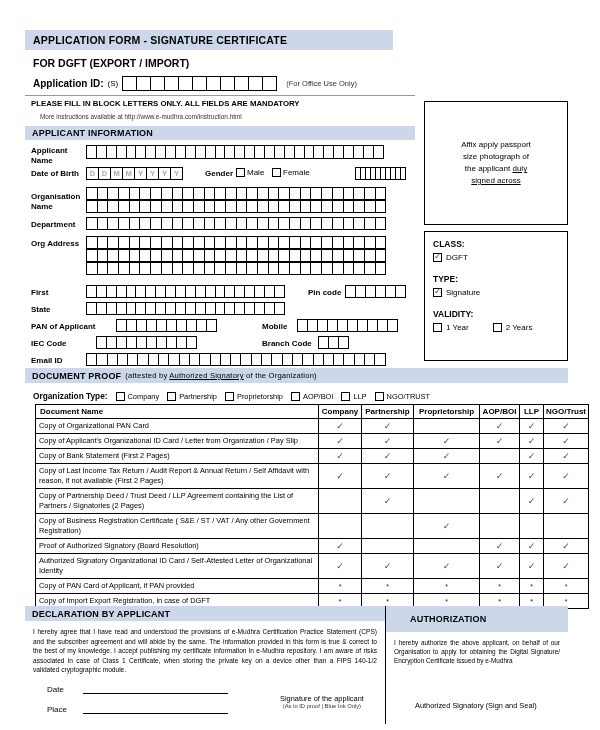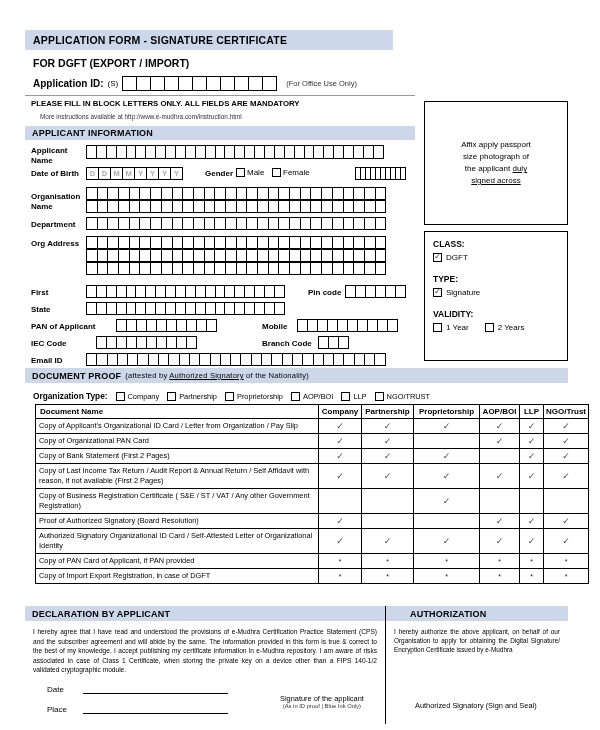--- a/index.html
+++ b/index.html
@@ -572,31 +572,31 @@
     <div class="opt">
       <span class="cbox checked"></span>
       <span>Signature</span>
     </div>
     <div class="h">VALIDITY:</div>
     <div class="optrow">
       <span class="it">
         <span class="cbox"></span>
         <span>1 Year</span>
       </span>
-      <span class="it" style="margin-left:10px;">
+      <span class="it" style="margin-left:18px;">
         <span class="cbox"></span>
         <span>2 Years</span>
       </span>
     </div>
   </div>
 
   <div class="bar" style="position:absolute;left:25px;top:368px;width:543px;height:15px;padding-left:7px;font-size:9px;">
     <span>DOCUMENT PROOF</span>
     <span style="font-weight:normal;font-size:7.6px;margin-left:4px;">
-      <span>(attested by </span><u>Authorized Signatory</u><span> of the Nationality)</span>
+      <span>(attested by </span><u>Authorized Signatory</u><span> of the Organization)</span>
     </span>
   </div>
 
   <div style="position:absolute;left:33px;top:391px;display:flex;align-items:center;gap:5px;font-size:7.4px;">
     <span style="font-size:8.3px;font-weight:bold;margin-right:3px;">Organization Type:</span>
     <span id="orgtype-opts" style="display:flex;align-items:center;gap:8px;">
         <span style="display: flex; align-items: center; gap: 3px;">
           <span class="cbox"></span>
           <span>Company</span>
         </span>
@@ -640,52 +640,61 @@
             <th>Company</th>
             <th>Partnership</th>
             <th>Proprietorship</th>
             <th>AOP/BOI</th>
             <th>LLP</th>
             <th>NGO/Trust</th>
           </tr>
         </thead>
       <tbody id="doc-body">
           <tr>
+            <td class="nm">Copy of Organizational PAN Card</td>
+            <td class="mk">✓</td>
+            <td class="mk">✓</td>
+            <td class="mk"></td>
+            <td class="mk">✓</td>
+            <td class="mk">✓</td>
+            <td class="mk">✓</td>
+          </tr>
+          <tr>
             <td class="nm">Copy of Applicant's Organizational ID Card / Letter from Organization / Pay  Slip</td>
             <td class="mk">✓</td>
             <td class="mk">✓</td>
             <td class="mk">✓</td>
             <td class="mk">✓</td>
             <td class="mk">✓</td>
             <td class="mk">✓</td>
           </tr>
           <tr>
-            <td class="nm">Copy of Organizational PAN Card</td>
-            <td class="mk">✓</td>
-            <td class="mk">✓</td>
-            <td class="mk"></td>
-            <td class="mk">✓</td>
-            <td class="mk">✓</td>
-            <td class="mk">✓</td>
-          </tr>
-          <tr>
             <td class="nm">Copy of Bank Statement (First 2 Pages)</td>
             <td class="mk">✓</td>
             <td class="mk">✓</td>
             <td class="mk">✓</td>
             <td class="mk"></td>
             <td class="mk">✓</td>
             <td class="mk">✓</td>
           </tr>
           <tr>
             <td class="nm">Copy of Last Income Tax Return / Audit Report &amp; Annual Return / Self Affidavit with reason, if not available (First 2 Pages)</td>
             <td class="mk">✓</td>
             <td class="mk">✓</td>
             <td class="mk">✓</td>
             <td class="mk">✓</td>
+            <td class="mk">✓</td>
+            <td class="mk">✓</td>
+          </tr>
+          <tr>
+            <td class="nm">Copy of Partnership Deed / Trust Deed / LLP Agreement containing the List of Partners / Signatories (2 Pages)</td>
+            <td class="mk"></td>
+            <td class="mk">✓</td>
+            <td class="mk"></td>
+            <td class="mk"></td>
             <td class="mk">✓</td>
             <td class="mk">✓</td>
           </tr>
           <tr>
             <td class="nm">Copy of Business Registration Certificate ( S&amp;E / ST / VAT / Any other Government Registration)</td>
             <td class="mk"></td>
             <td class="mk"></td>
             <td class="mk">✓</td>
             <td class="mk"></td>
             <td class="mk"></td>
@@ -745,21 +754,21 @@
         <div class="sigline" style="margin-top:11px;">
           <span style="width:30px;">Place</span>
           <span class="ln"></span>
         </div>
         <div style="position:absolute;left:255px;top:88px;text-align:center;">
           <div style="font-size:7.4px;">Signature of the applicant</div>
           <div style="font-size:5.8px;color:#333;">(As in ID proof | Blue Ink Only)</div>
         </div>
       </div>
       <div class="decl-right">
-        <div class="bar" style="height:15px;padding-left:24px;font-size:9px;">
+        <div class="bar" style="height:26px;padding-left:24px;font-size:9px;">
           <span>AUTHORIZATION</span>
         </div>
         <div class="decl-body" style="font-size:6.4px;line-height:9px;">I hereby authorize the above applicant,  on behalf of our Organisation to apply for obtaining the Digital  Signature/ Encryption Certificate issued by e-Mudhra</div>
         <div style="position:absolute;left:390px;top:95px;font-size:7.4px;">Authorized Signatory (Sign and Seal)</div>
       </div>
     </div>
   </div>
 
 </div>
 

